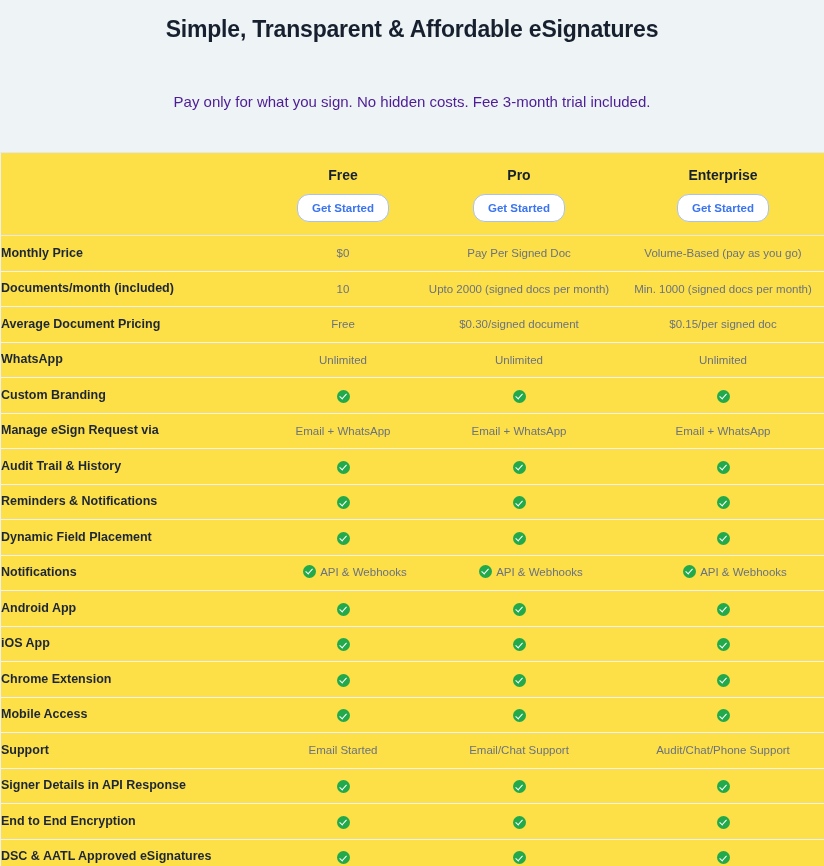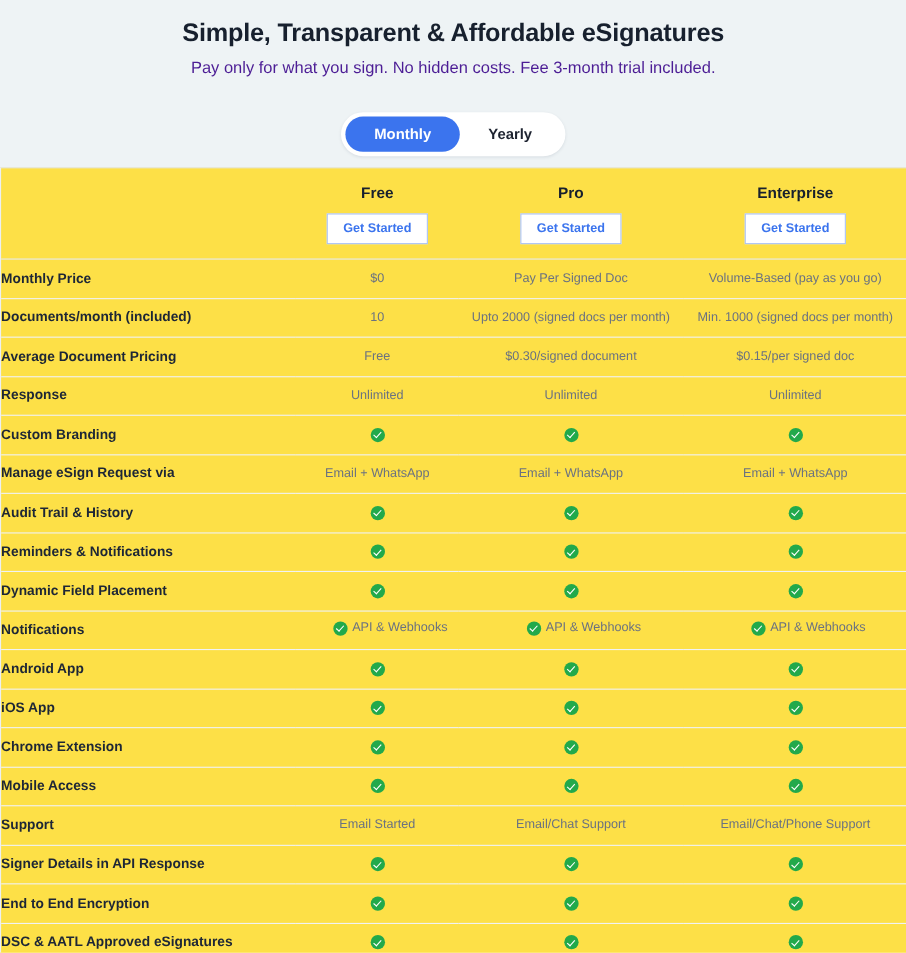--- a/index.html
+++ b/index.html
@@ -26,20 +26,21 @@
 
   
   .hero {
     background: #eef3f5;
     padding: 14px 20px 0 20px;
     height: 152px;
     flex: 0 0 152px;
     display: flex;
     flex-direction: column;
     align-items: center;
+    gap: 40px;
   }
 
   .hero-title {
     font-size: 23px;
     font-weight: bold;
     color: #17202e;
     letter-spacing: -0.2px;
     text-align: center;
     line-height: 30px;
   }
@@ -133,21 +134,21 @@
 
   .get-started {
     margin-top: 9px;
     display: inline-block;
     font-family: "Liberation Sans", sans-serif;
     font-size: 11.5px;
     font-weight: bold;
     color: #3b74ee;
     background: #ffffff;
     border: 1px solid #a9c1f2;
-    border-radius: 0;
+    border-radius: 12px;
     padding: 6px 14px;
     cursor: pointer;
     line-height: 14px;
     white-space: nowrap;
   }
 
   
   .feat-row td {
     height: 35.5px;
     border-bottom: 1px solid #f0f2f5;
@@ -262,21 +263,21 @@
             <td class="feat-value">Upto 2000 (signed docs per month)</td>
             <td class="feat-value">Min. 1000 (signed docs per month)</td>
           </tr>
           <tr class="feat-row">
             <td class="feat-label">Average Document Pricing</td>
             <td class="feat-value">Free</td>
             <td class="feat-value">$0.30/signed document</td>
             <td class="feat-value">$0.15/per signed doc</td>
           </tr>
           <tr class="feat-row">
-            <td class="feat-label">Response</td>
+            <td class="feat-label">WhatsApp</td>
             <td class="feat-value">Unlimited</td>
             <td class="feat-value">Unlimited</td>
             <td class="feat-value">Unlimited</td>
           </tr>
           <tr class="feat-row">
             <td class="feat-label">Custom Branding</td>
             <td class="feat-value"><span class="check"></span></td>
             <td class="feat-value"><span class="check"></span></td>
             <td class="feat-value"><span class="check"></span></td>
           </tr>
@@ -340,21 +341,21 @@
           <tr class="feat-row">
             <td class="feat-label">Mobile Access</td>
             <td class="feat-value"><span class="check"></span></td>
             <td class="feat-value"><span class="check"></span></td>
             <td class="feat-value"><span class="check"></span></td>
           </tr>
           <tr class="feat-row">
             <td class="feat-label">Support</td>
             <td class="feat-value">Email Started</td>
             <td class="feat-value">Email/Chat Support</td>
-            <td class="feat-value">Email/Chat/Phone Support</td>
+            <td class="feat-value">Audit/Chat/Phone Support</td>
           </tr>
           <tr class="feat-row">
             <td class="feat-label">Signer Details in API Response</td>
             <td class="feat-value"><span class="check"></span></td>
             <td class="feat-value"><span class="check"></span></td>
             <td class="feat-value"><span class="check"></span></td>
           </tr>
           <tr class="feat-row">
             <td class="feat-label">End to End Encryption</td>
             <td class="feat-value"><span class="check"></span></td>

